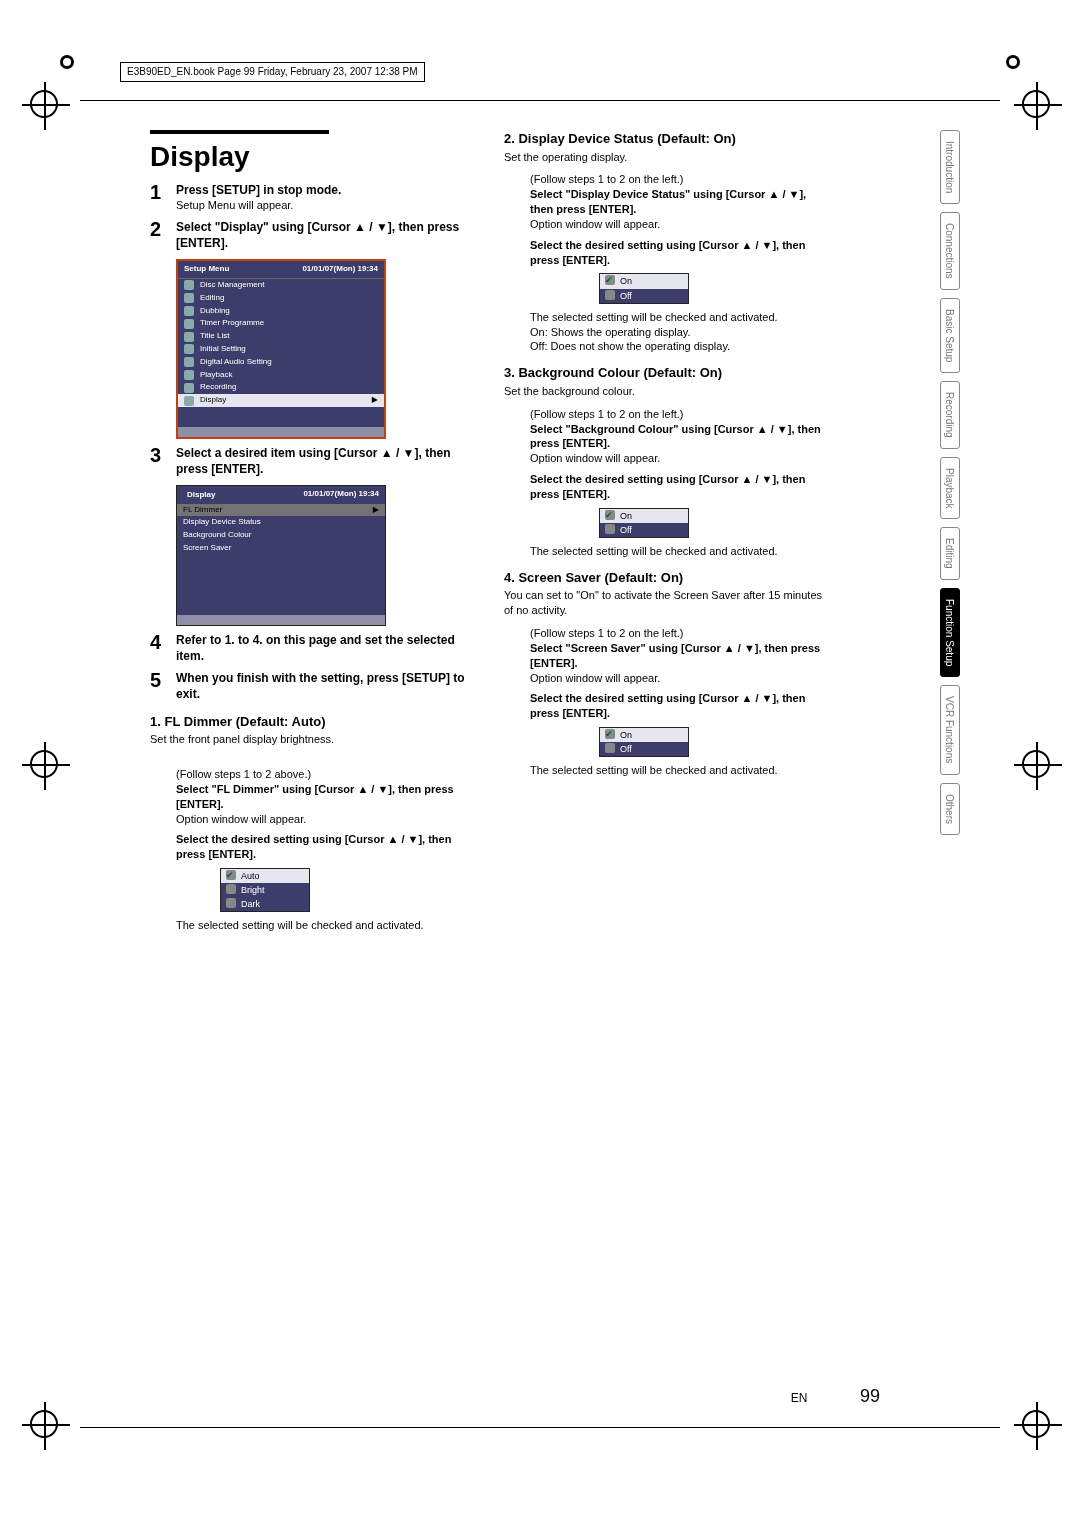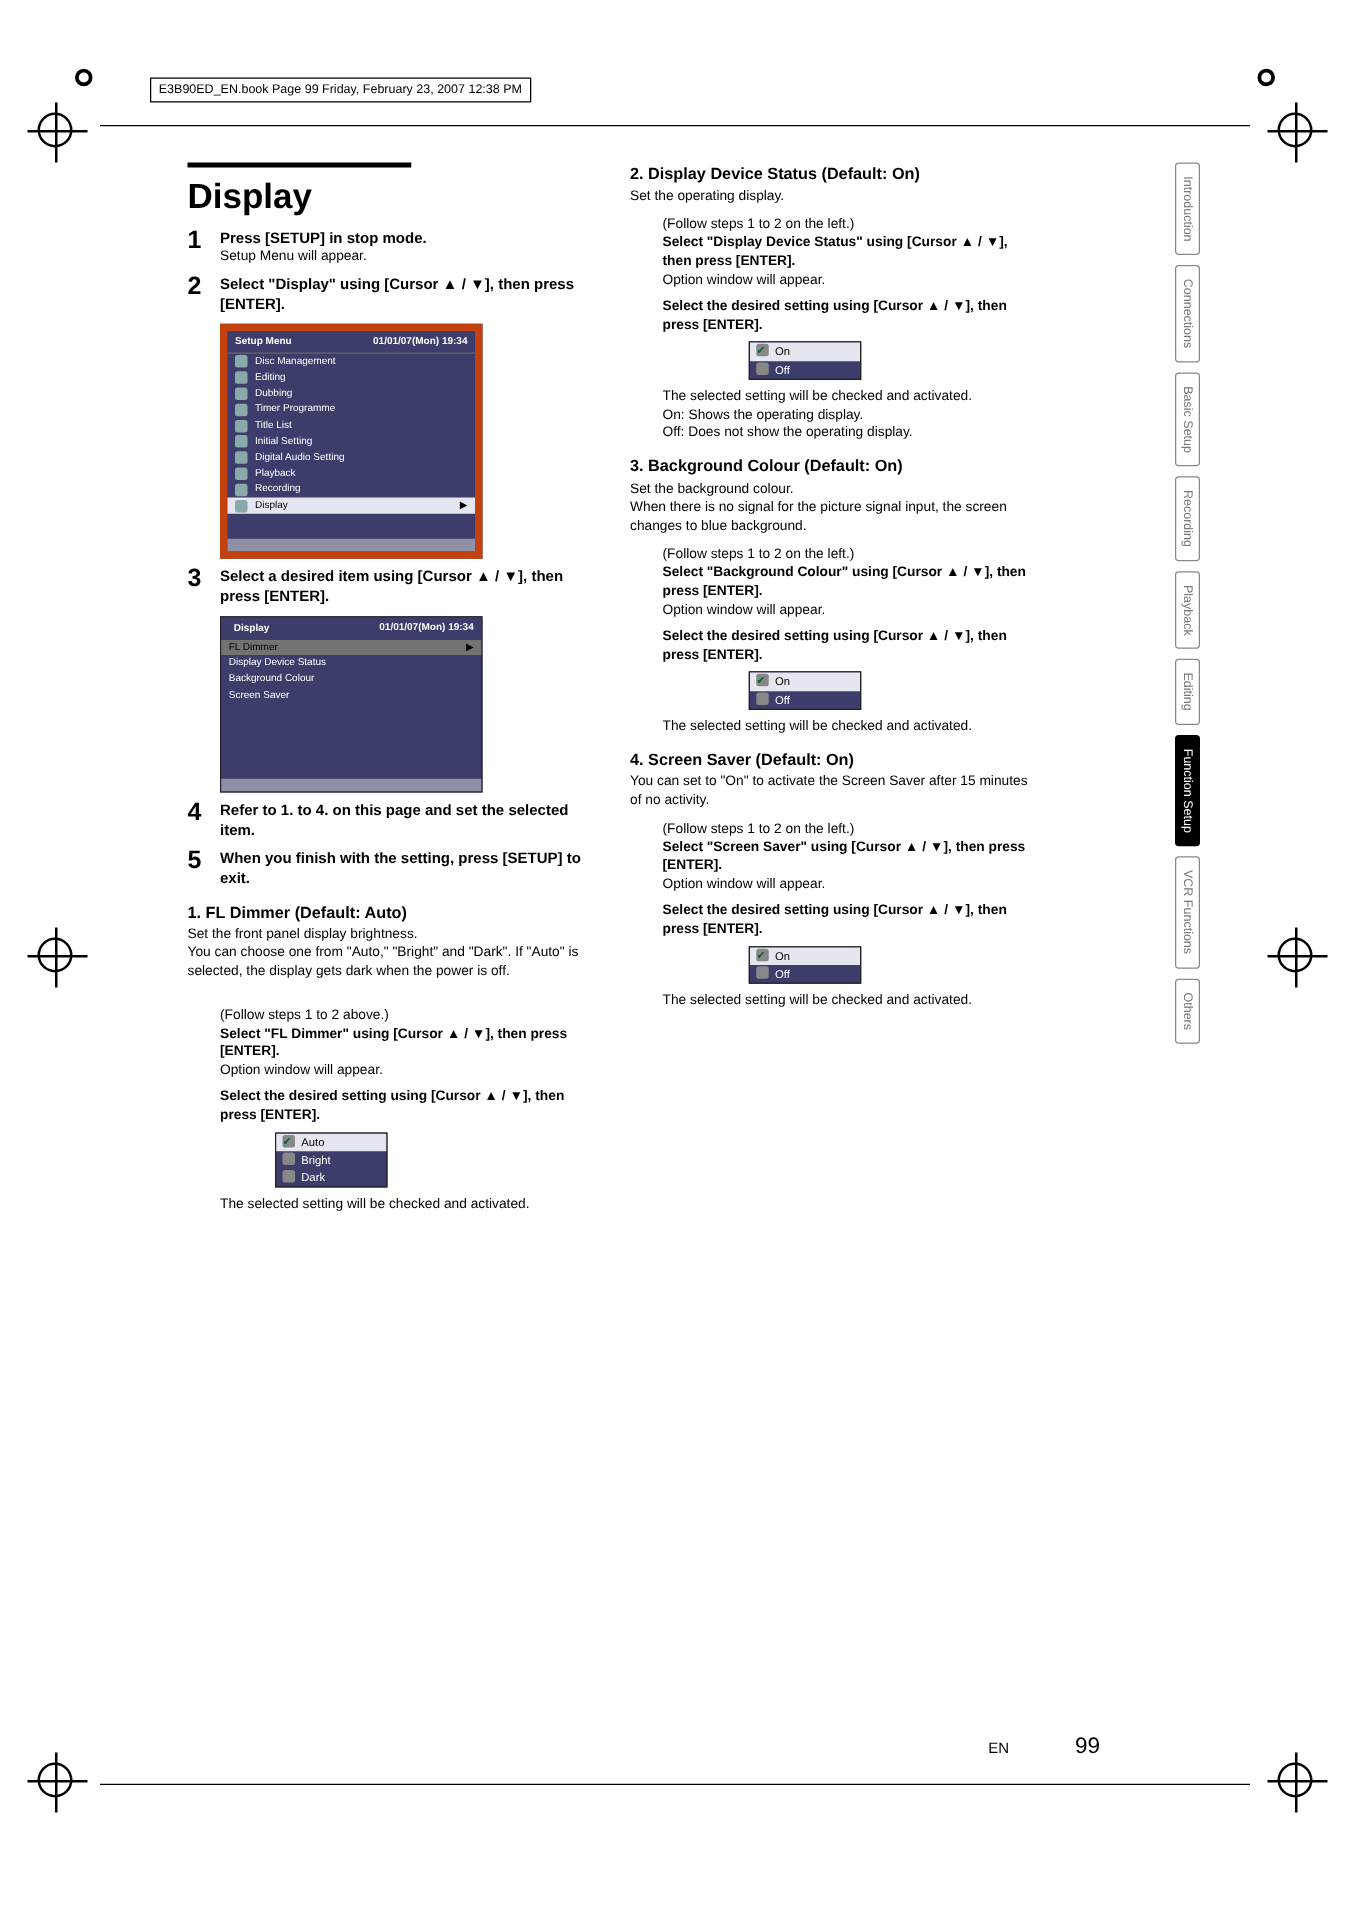--- a/index.html
+++ b/index.html
@@ -79,21 +79,21 @@
   .para.indent { margin-left: 26px; }
   .after-fig { margin-top: 6px; margin-left: 26px; font-size: 11px; }
 
   
   .fig-menu {
     width: 210px;
     margin: 8px 0 4px 26px;
     background: #3d3d6b;
     color: #fff;
     font-size: 8px;
-    border: 6px solid #c2410c;
+    border: 2px solid #c2410c;
   }
   .fig-menu .hdr {
     display: flex; justify-content: space-between;
     padding: 3px 6px;
     background: #3d3d6b;
     border-bottom: 1px solid #666;
     font-weight: bold;
     font-size: 8px;
   }
   .fig-menu .row {
@@ -287,21 +287,20 @@
         <div class="step-num">4</div>
         <div class="step-body"><b>Refer to 1. to 4. on this page and set the selected item.</b></div>
       </div>
       <div class="step">
         <div class="step-num">5</div>
         <div class="step-body"><b>When you finish with the setting, press [SETUP] to exit.</b></div>
       </div>
 
       <div class="h3">1. FL Dimmer (Default: Auto)</div>
       <div class="para">Set the front panel display brightness.</div>
-      <div class="para">You can choose one from "Auto," "Bright" and "Dark". If "Auto" is selected, the display gets dark when the power is off.</div>
       <div class="para indent" style="margin-top:20px;">(Follow steps 1 to 2 above.)</div>
       <div class="para indent"><b>Select "FL Dimmer" using [Cursor ▲ / ▼], then press [ENTER].</b></div>
       <div class="para indent">Option window will appear.</div>
       <div class="para indent" style="margin-top:6px;"><b>Select the desired setting using [Cursor ▲ / ▼], then press [ENTER].</b></div>
 
       <div class="optbox">
         <div class="orow sel">
             <span class="chk on"></span>
             <span>Auto</span>
           </div>
@@ -333,21 +332,20 @@
             <span class="chk"></span>
             <span>Off</span>
           </div>
       </div>
       <div class="after-fig">The selected setting will be checked and activated.</div>
       <div class="after-fig" style="margin-top:0;">On: Shows the operating display.</div>
       <div class="after-fig" style="margin-top:0;">Off: Does not show the operating display.</div>
 
       <div class="h3">3. Background Colour (Default: On)</div>
       <div class="para">Set the background colour.</div>
-      <div class="para">When there is no signal for the picture signal input, the screen changes to blue background.</div>
       <div class="para indent" style="margin-top:8px;">(Follow steps 1 to 2 on the left.)</div>
       <div class="para indent"><b>Select "Background Colour" using [Cursor ▲ / ▼], then press [ENTER].</b></div>
       <div class="para indent">Option window will appear.</div>
       <div class="para indent" style="margin-top:6px;"><b>Select the desired setting using [Cursor ▲ / ▼], then press [ENTER].</b></div>
       <div class="optbox w2">
         <div class="orow sel">
             <span class="chk on"></span>
             <span>On</span>
           </div>
         <div class="orow">

